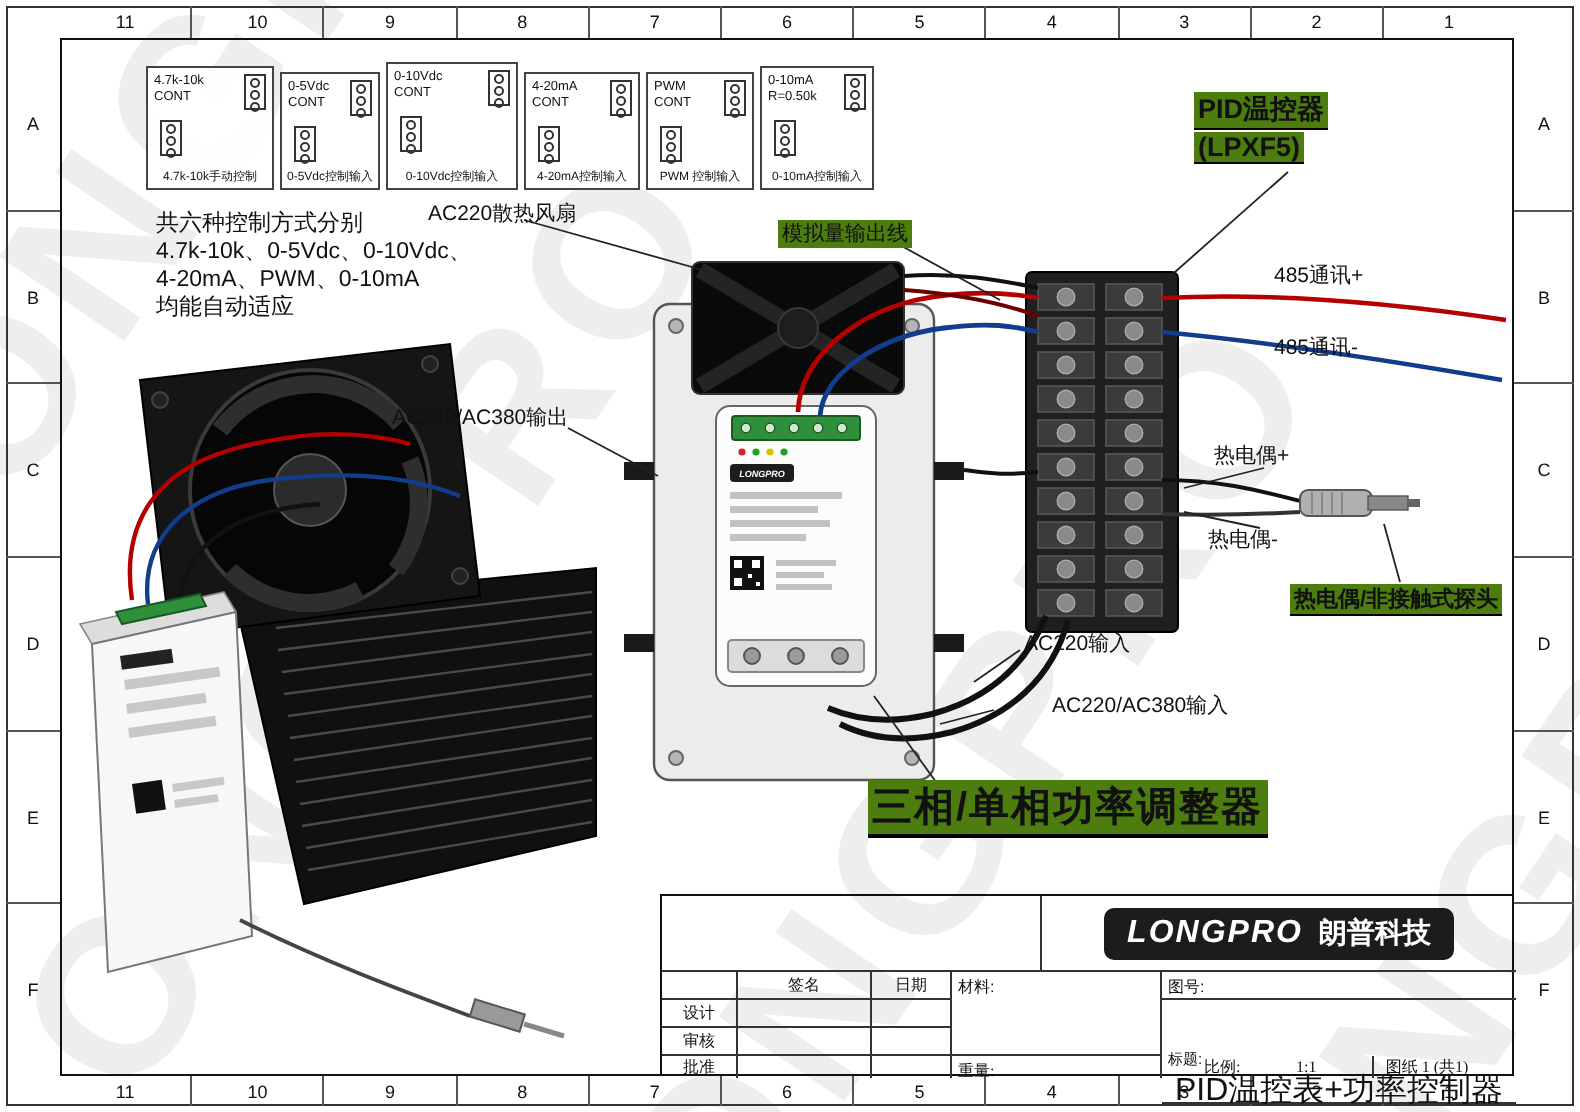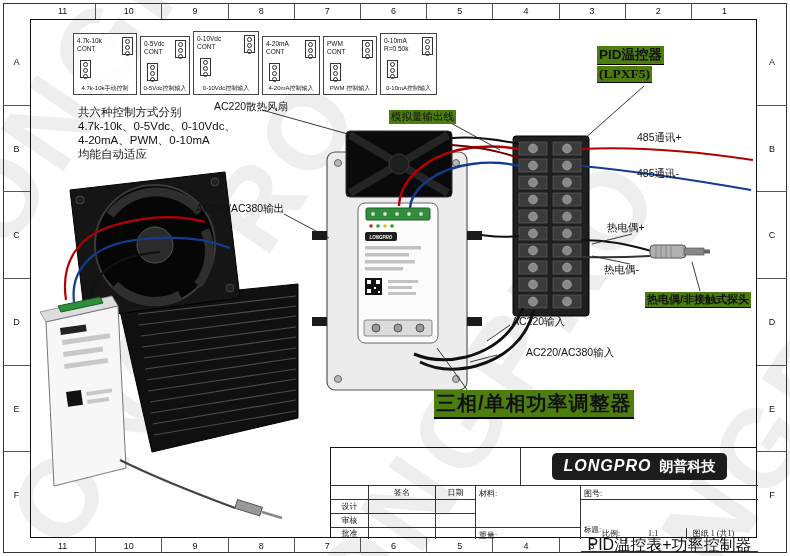--- a/index.html
+++ b/index.html
@@ -380,21 +380,21 @@
   <div class="note">
     <div>共六种控制方式分别</div>
     <div>4.7k-10k、0-5Vdc、0-10Vdc、</div>
     <div>4-20mA、PWM、0-10mA</div>
     <div>均能自动适应</div>
   </div>
 
   <div class="lbl" style="left:214px;top:100px;">AC220散热风扇</div>
   <div class="lbl hl" style="left:389px;top:110px;">模拟量输出线</div>
   <div class="lbl hl pid" style="left:597px;top:46px;">PID温控器</div>
-  <div class="lbl hl pid" style="left:597px;top:66px;font-family:Liberation Serif, serif;">(LPXF5)</div>
+  <div class="lbl hl pid" style="left:597px;top:66px;">(LPXF5)</div>
   <div class="lbl" style="left:637px;top:131px;">485通讯+</div>
   <div class="lbl" style="left:637px;top:167px;">485通讯-</div>
   <div class="lbl" style="left:607px;top:221px;">热电偶+</div>
   <div class="lbl" style="left:604px;top:263px;">热电偶-</div>
   <div class="lbl hl probe-l" style="left:645px;top:292px;">热电偶/非接触式探头</div>
   <div class="lbl" style="left:196px;top:202px;">AC220/AC380输出</div>
   <div class="lbl" style="left:512px;top:315px;">AC220输入</div>
   <div class="lbl" style="left:498px;top:346px;margin-left:28px;">AC220/AC380输入</div>
   <div class="lbl hl reg" style="left:434px;top:390px;">三相/单相功率调整器</div>
 

